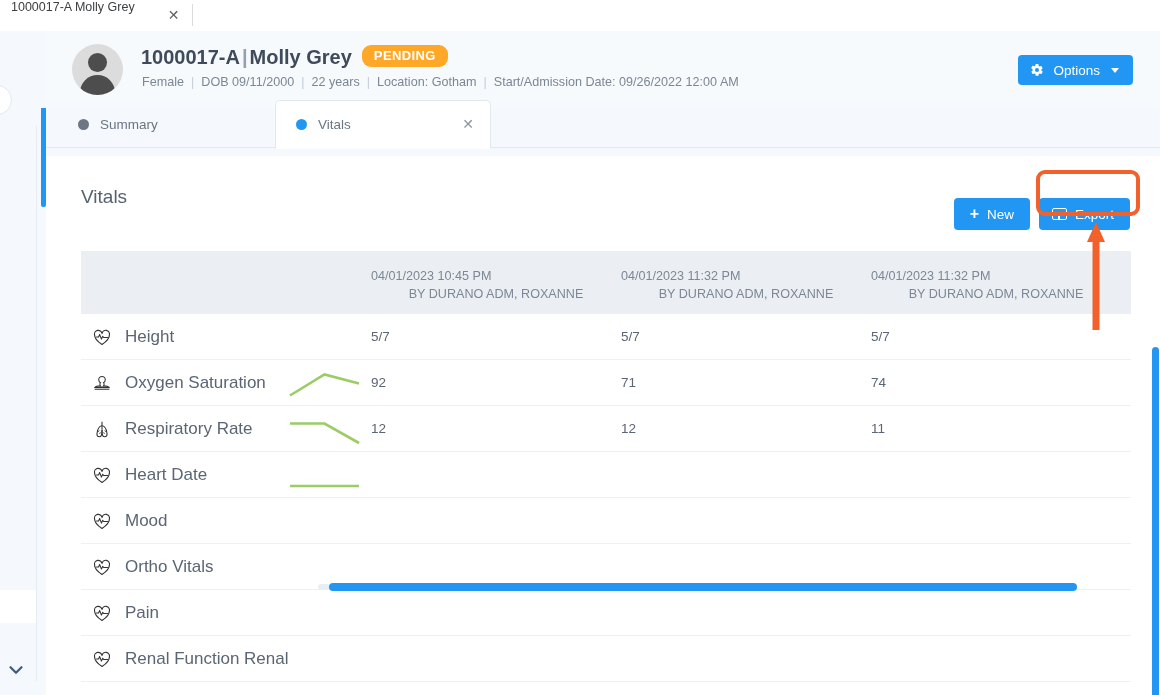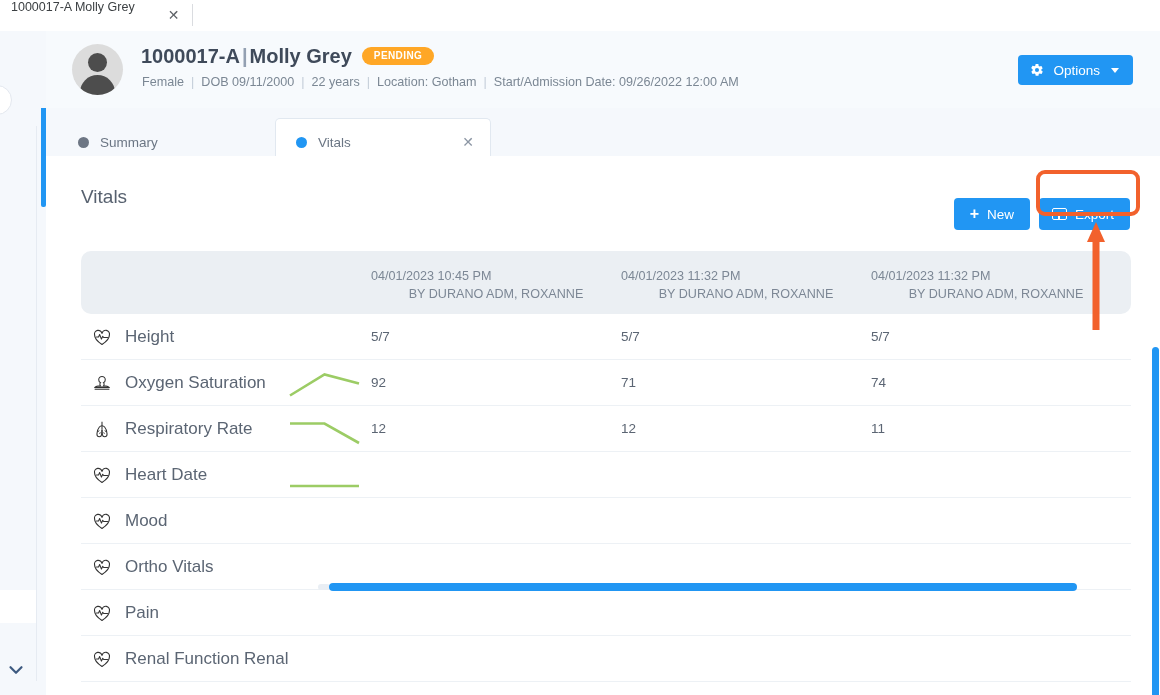--- a/index.html
+++ b/index.html
@@ -84,21 +84,21 @@
     position: absolute; left: 8px; top: 31px; width: 35px; height: 28px;
     border-radius: 18px 18px 0 0; background: #4d4d4d;
   }
   .pname {
     position: absolute; left: 95px; top: 14px;
     font-size: 20px; font-weight: bold; color: #3f4a5a; white-space: nowrap;
   }
   .pname .sep { color: #93a0b2; font-weight: bold; padding: 0 2px; }
   .badge {
     display: inline-block; vertical-align: 4px; margin-left: 10px;
-    background: #ffa726; color: #ffffff; font-size: 10px; font-weight: bold;
+    background: #ffa726; color: #ffffff; font-size: 13px; font-weight: bold;
     letter-spacing: 0.4px; padding: 3px 12px 4px; border-radius: 9px;
   }
   .pmeta {
     position: absolute; left: 96px; top: 44px;
     font-size: 12.6px; color: #7b8794; white-space: nowrap;
   }
   .pmeta .d { color: #c3ccd8; padding: 0 7px; }
 
   .options-btn {
     position: absolute; right: 27px; top: 24px; height: 30px;
@@ -111,21 +111,21 @@
     border-right: 4.5px solid transparent; border-top: 5.5px solid #ffffff;
     margin-left: 2px;
   }
 
   
   .appbar-blue {
     position: absolute; left: 41px; top: 77px; width: 5px; height: 77px;
     background: #2196f3;
   }
   .tabrow {
-    position: absolute; left: 46px; top: 87px; width: 975px; height: 48px;
+    position: absolute; left: 46px; top: 69px; width: 975px; height: 48px;
   }
   .tabrow-line {
     position: absolute; left: 0; top: 47px; width: 1114px; height: 1px;
     background: #e1e8f0;
   }
   .atab {
     position: absolute; top: 0; height: 48px;
     display: flex; align-items: center; gap: 11px;
     font-size: 13.5px; color: #6b7684; cursor: pointer;
     padding: 0 20px;
@@ -173,21 +173,21 @@
     content: ""; position: absolute; left: 5px; top: 3px;
     width: 1.6px; height: 7px; background: #ffffff;
   }
 
   
   .tbl {
     position: absolute; left: 35px; top: 95px; width: 1050px; height: 444px;
     overflow: hidden;
   }
   .thead {
-    display: flex; height: 63px; background: #ebeff3; border-radius: 10px;
+    display: flex; height: 63px; background: #ebeff3;
   }
   .th { padding: 16px 0 0 0; font-size: 12.6px; color: #7c8795; line-height: 1.45; }
   .th .by { display: block; text-align: center; }
   .col-label { width: 290px; flex: none; }
   .col-val  { width: 250px; flex: none; }
   .trow {
     display: flex; height: 46px; align-items: center;
     border-bottom: 1px solid #edf1f5; position: relative;
   }
   .trow:first-of-type { border-top: none; }

